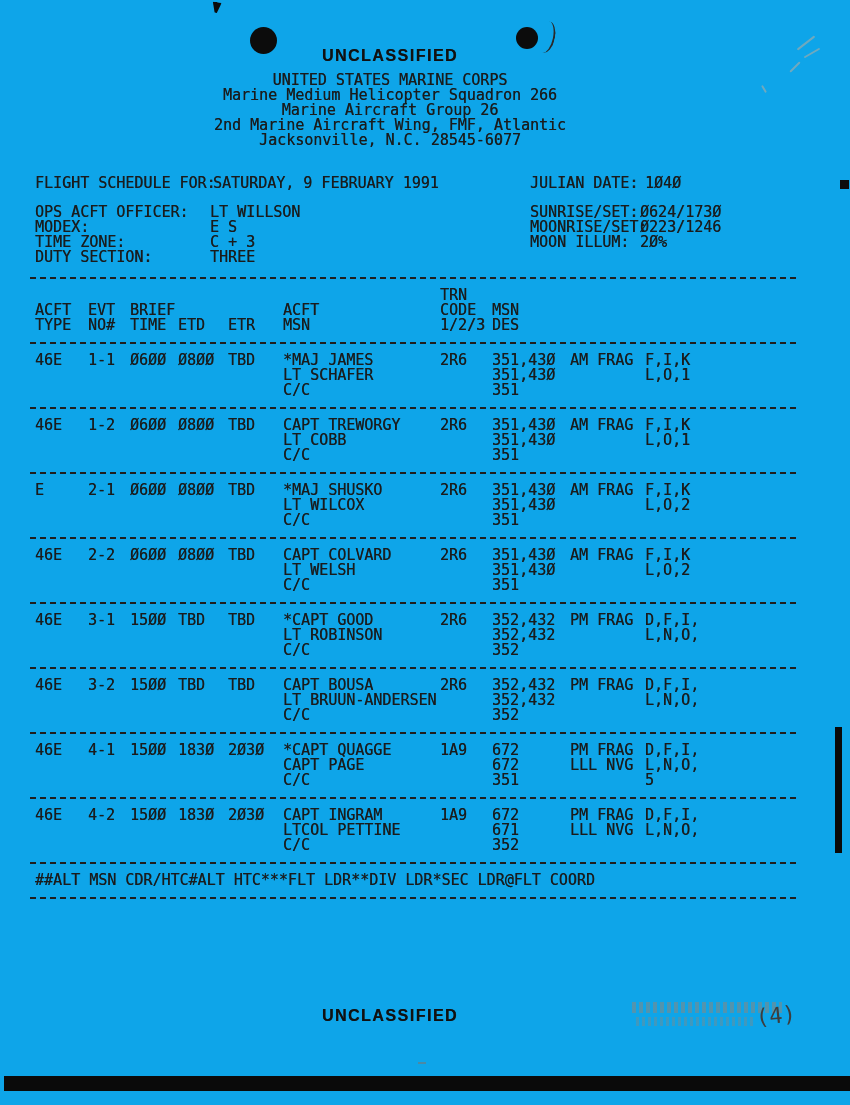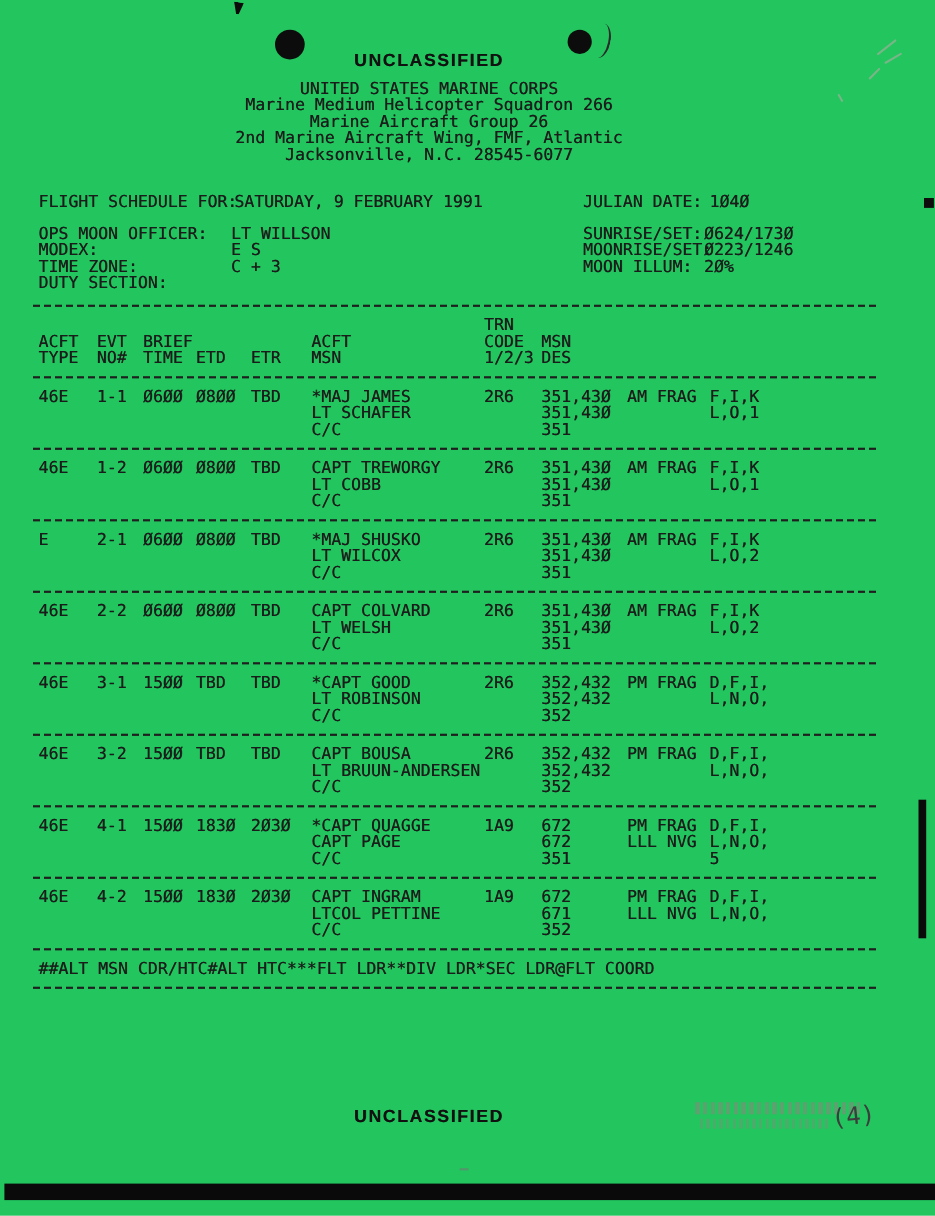--- a/index.html
+++ b/index.html
@@ -1,20 +1,20 @@
 <!DOCTYPE html>
 <html><head>
 <meta charset="utf-8">
 <style>
   html,body{margin:0;padding:0;}
   body{background:#e8e8e6;}
   .page{
     position:relative;
     width:850px;height:1105px;
-    background:#22c55e;
+    background:#0ea5e9;
     overflow:hidden;
     font-family:"DejaVu Sans Mono","Liberation Mono",monospace;
     font-size:15px;line-height:15px;
     color:#1b1b1b;
     text-shadow:0.3px 0 0 rgba(20,20,20,.75);
   }
   .centered{width:720px;margin-left:30px;text-align:center;}
   .class-banner{
     font-family:"Liberation Sans","DejaVu Sans",sans-serif;
     font-weight:bold;font-size:16px;letter-spacing:1.5px;color:#111;
@@ -115,39 +115,40 @@
 
   <div class="sched-line">
     <span>FLIGHT SCHEDULE FOR:</span>
     <span>SATURDAY, 9 FEBRUARY 1991</span>
     <span>JULIAN DATE:</span>
     <span>1Ø4Ø</span>
   </div>
 
   <div class="info-block">
     <div class="info-line">
-      <span>OPS MOON OFFICER:</span>
+      <span>OPS ACFT OFFICER:</span>
       <span>LT WILLSON</span>
       <span>SUNRISE/SET:</span>
       <span>Ø624/173Ø</span>
     </div>
     <div class="info-line">
       <span>MODEX:</span>
       <span>E S</span>
       <span>MOONRISE/SET:</span>
       <span>Ø223/1246</span>
     </div>
     <div class="info-line">
       <span>TIME ZONE:</span>
       <span>C + 3</span>
       <span>MOON ILLUM:</span>
       <span>2Ø%</span>
     </div>
     <div class="info-line">
       <span>DUTY SECTION:</span>
+      <span>THREE</span>
       <span></span>
       <span></span>
     </div>
   </div>
 
   <div class="dashes dash-first"></div>
 
   <div class="tgrid">
     <div>
 ACFT

